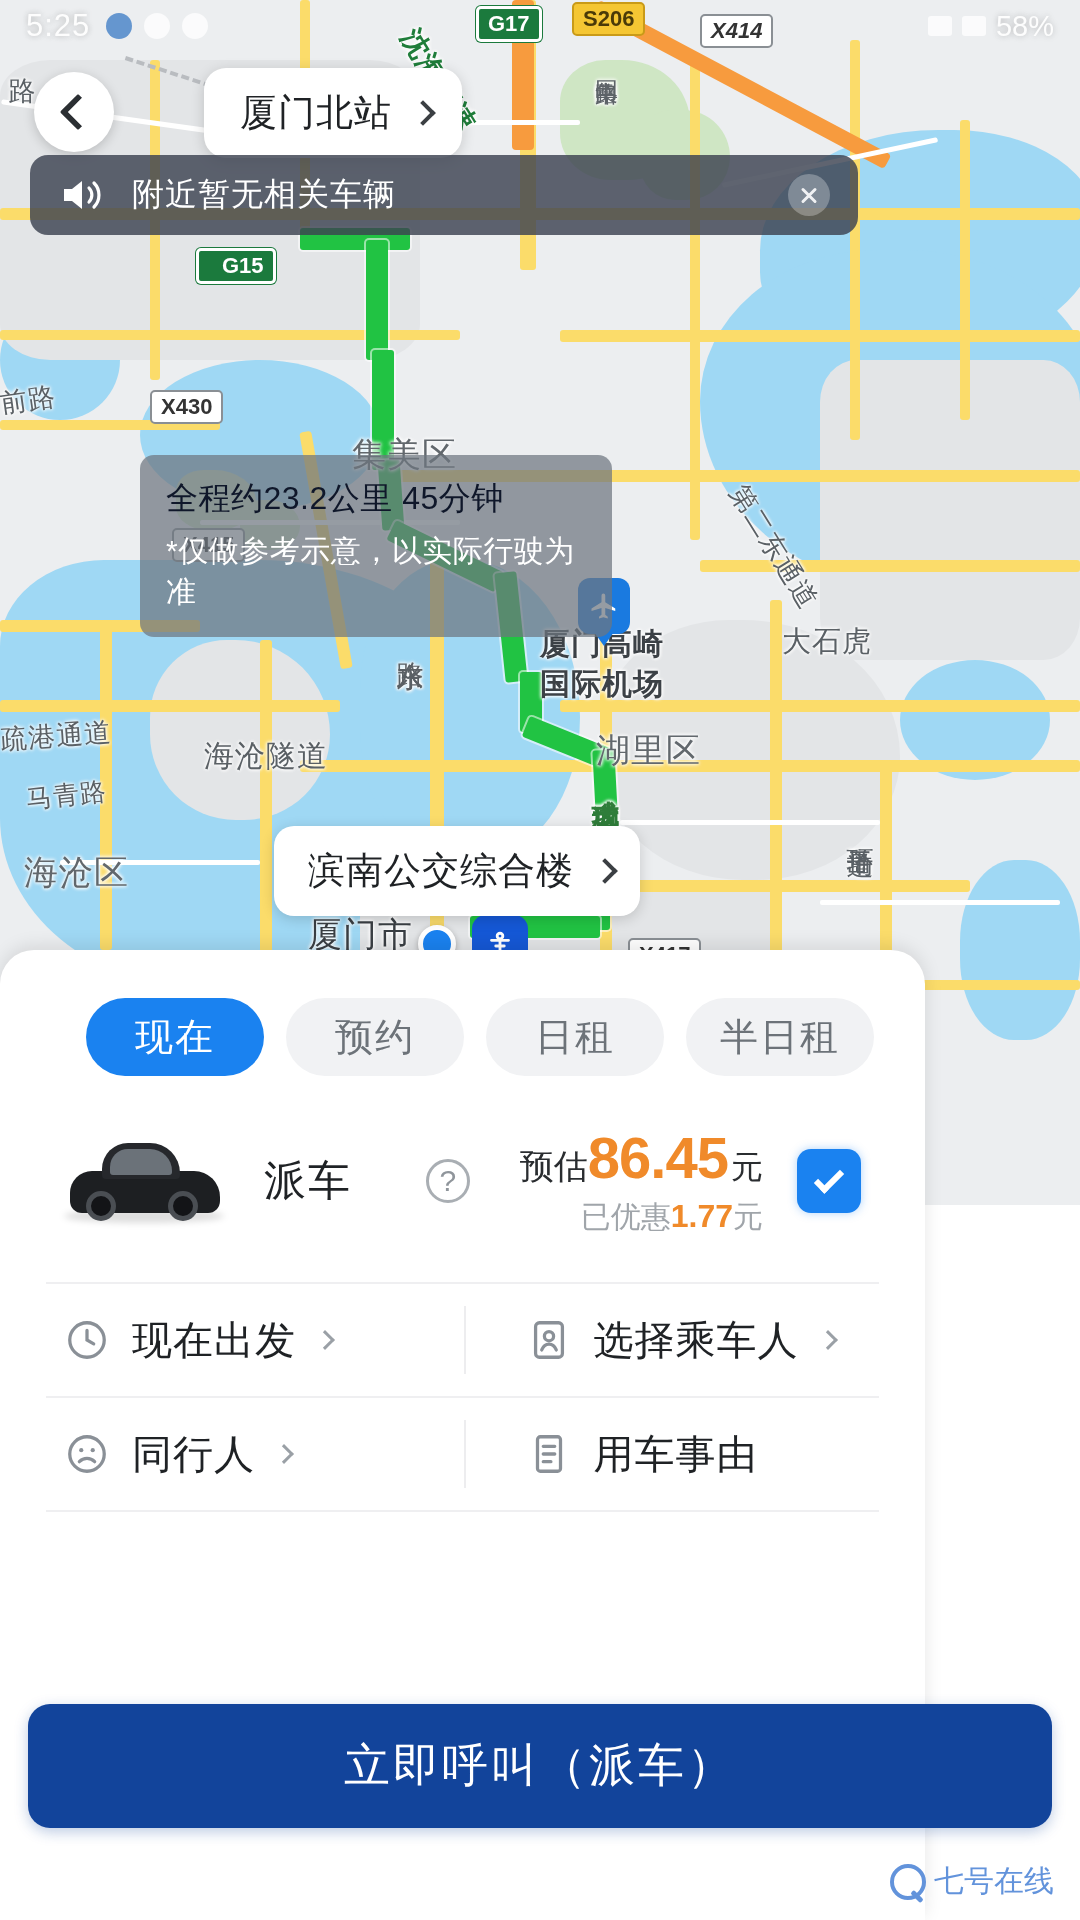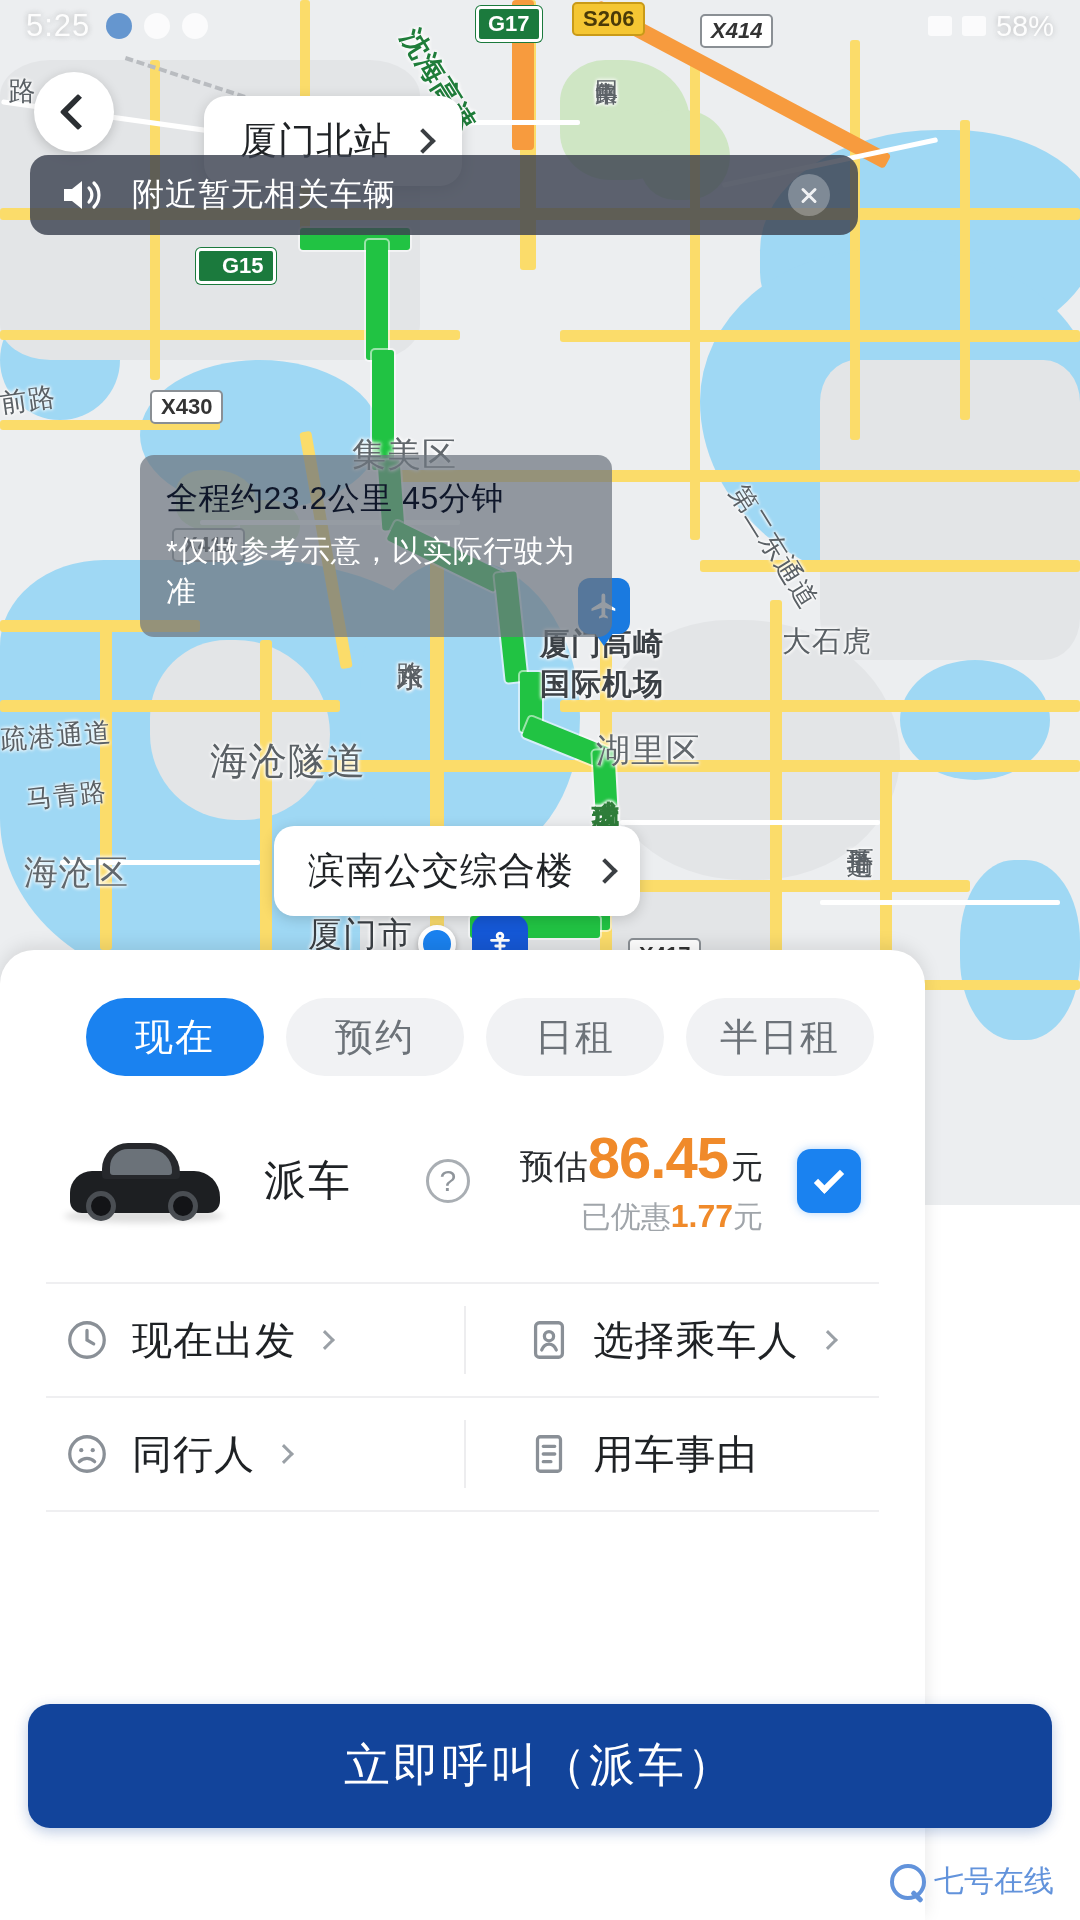--- a/index.html
+++ b/index.html
@@ -74,21 +74,21 @@
     position: absolute; left: 34px; top: 72px; width: 80px; height: 80px;
     background: #ffffff; border-radius: 50%;
     box-shadow: 0 3px 12px rgba(0,0,0,.18);
     display: flex; align-items: center; justify-content: center; z-index: 40;
   }
   .originpill {
     position: absolute; left: 204px; top: 68px;
     background: #ffffff; border-radius: 22px;
     padding: 20px 30px 20px 36px; z-index: 40;
     box-shadow: 0 3px 14px rgba(0,0,0,.16);
-    display: flex; align-items: center; gap: 22px; margin-top: 28px;
+    display: flex; align-items: center; gap: 22px;
   }
   .originpill .txt { font-size: 37px; color: #1f2225; letter-spacing: 1px; }
 
   .destpill {
     position: absolute; left: 274px; top: 826px;
     background: #ffffff; border-radius: 20px;
     padding: 20px 26px 20px 34px; z-index: 40;
     box-shadow: 0 3px 14px rgba(0,0,0,.16);
     display: flex; align-items: center; gap: 22px;
   }
@@ -342,21 +342,21 @@
     <div class="shield" style="left:700px;top:14px;font-style:italic;">X414</div>
 
     <div class="maplabel hwy" style="left:424px;top:22px;transform:rotate(58deg);transform-origin:left top;">沈海高速</div>
     <div class="maplabel vert" style="left:592px;top:62px;">同集中路</div>
     <div class="maplabel big" style="left:352px;top:432px;">集美区</div>
     <div class="maplabel big" style="left:24px;top:850px;">海沧区</div>
     <div class="maplabel big" style="left:596px;top:728px;">湖里区</div>
     <div class="maplabel big" style="left:308px;top:912px;color:#3a3f44;">厦门市</div>
     <div class="maplabel" style="left:540px;top:624px;font-size:30px;color:#3c4146;font-weight:bold;">厦门高崎</div>
     <div class="maplabel" style="left:540px;top:664px;font-size:30px;color:#3c4146;font-weight:bold;">国际机场</div>
-    <div class="maplabel" style="left:210px;top:736px;font-size:38px;color:#5a6065;">海沧隧道</div>
+    <div class="maplabel" style="left:204px;top:736px;font-size:30px;color:#5a6065;">海沧隧道</div>
     <div class="maplabel" style="left:0px;top:718px;font-size:27px;color:#5a6065;transform:rotate(-4deg);">疏港通道</div>
     <div class="maplabel" style="left:26px;top:778px;font-size:26px;color:#5a6065;transform:rotate(-6deg);">马青路</div>
     <div class="maplabel" style="left:752px;top:478px;font-size:27px;color:#5a6065;transform:rotate(58deg);transform-origin:left top;">第二东通道</div>
     <div class="maplabel vert" style="left:586px;top:778px;font-size:28px;color:#2f7d3a;font-weight:bold;">成功大道</div>
     <div class="maplabel vert" style="left:842px;top:828px;font-size:27px;color:#5a6065;">环岛干道</div>
     <div class="maplabel" style="left:782px;top:622px;font-size:29px;color:#5a6065;">大石虎</div>
     <div class="maplabel vert" style="left:392px;top:640px;font-size:27px;color:#5a6065;">路东水</div>
     <div class="maplabel" style="left:0px;top:382px;font-size:27px;color:#5a6065;transform:rotate(-8deg);">前路</div>
     <div class="maplabel vert" style="left:4px;top:56px;font-size:27px;color:#5a6065;">路</div>
 

